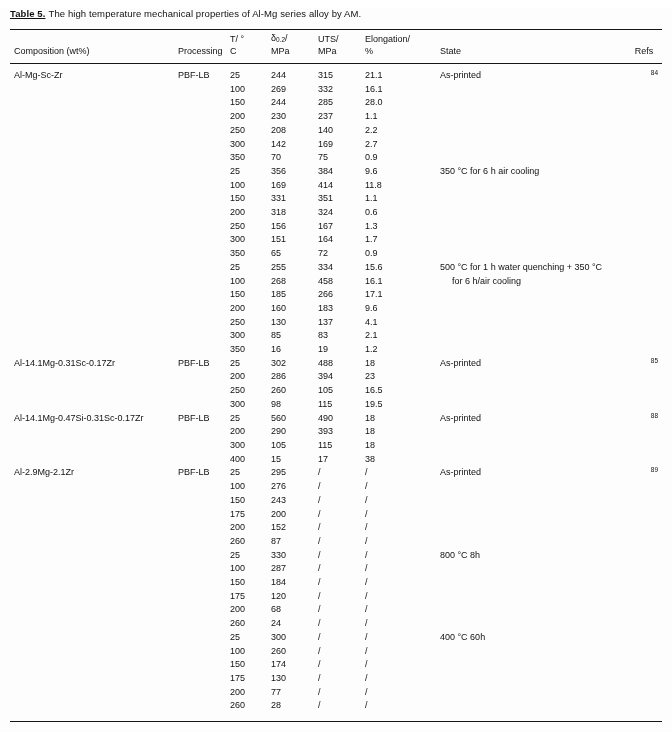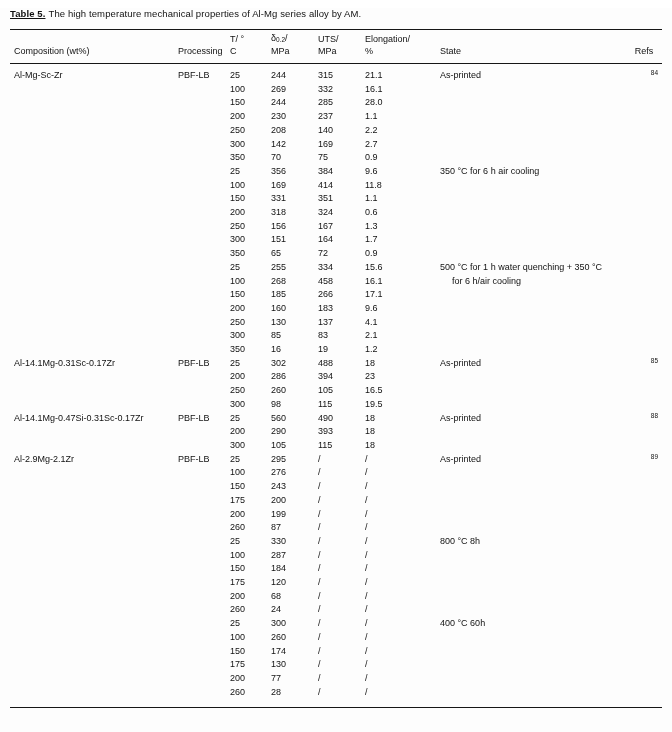--- a/index.html
+++ b/index.html
@@ -399,20 +399,30 @@
           <td class="comp"></td>
           <td class="proc"></td>
           <td class="t">300</td>
           <td class="s">105</td>
           <td class="u">115</td>
           <td class="e">18</td>
           <td class="state"></td>
           <td class="refs"></td>
         </tr>
         <tr>
+          <td class="comp"></td>
+          <td class="proc"></td>
+          <td class="t">400</td>
+          <td class="s">15</td>
+          <td class="u">17</td>
+          <td class="e">38</td>
+          <td class="state"></td>
+          <td class="refs"></td>
+        </tr>
+        <tr>
           <td class="comp">Al-2.9Mg-2.1Zr</td>
           <td class="proc">PBF-LB</td>
           <td class="t">25</td>
           <td class="s">295</td>
           <td class="u">/</td>
           <td class="e">/</td>
           <td class="state">As-printed</td>
           <td class="refs"><span class="sup">89</span></td>
         </tr>
         <tr>
@@ -442,21 +452,21 @@
           <td class="s">200</td>
           <td class="u">/</td>
           <td class="e">/</td>
           <td class="state"></td>
           <td class="refs"></td>
         </tr>
         <tr>
           <td class="comp"></td>
           <td class="proc"></td>
           <td class="t">200</td>
-          <td class="s">199</td>
+          <td class="s">152</td>
           <td class="u">/</td>
           <td class="e">/</td>
           <td class="state"></td>
           <td class="refs"></td>
         </tr>
         <tr>
           <td class="comp"></td>
           <td class="proc"></td>
           <td class="t">260</td>
           <td class="s">87</td>

